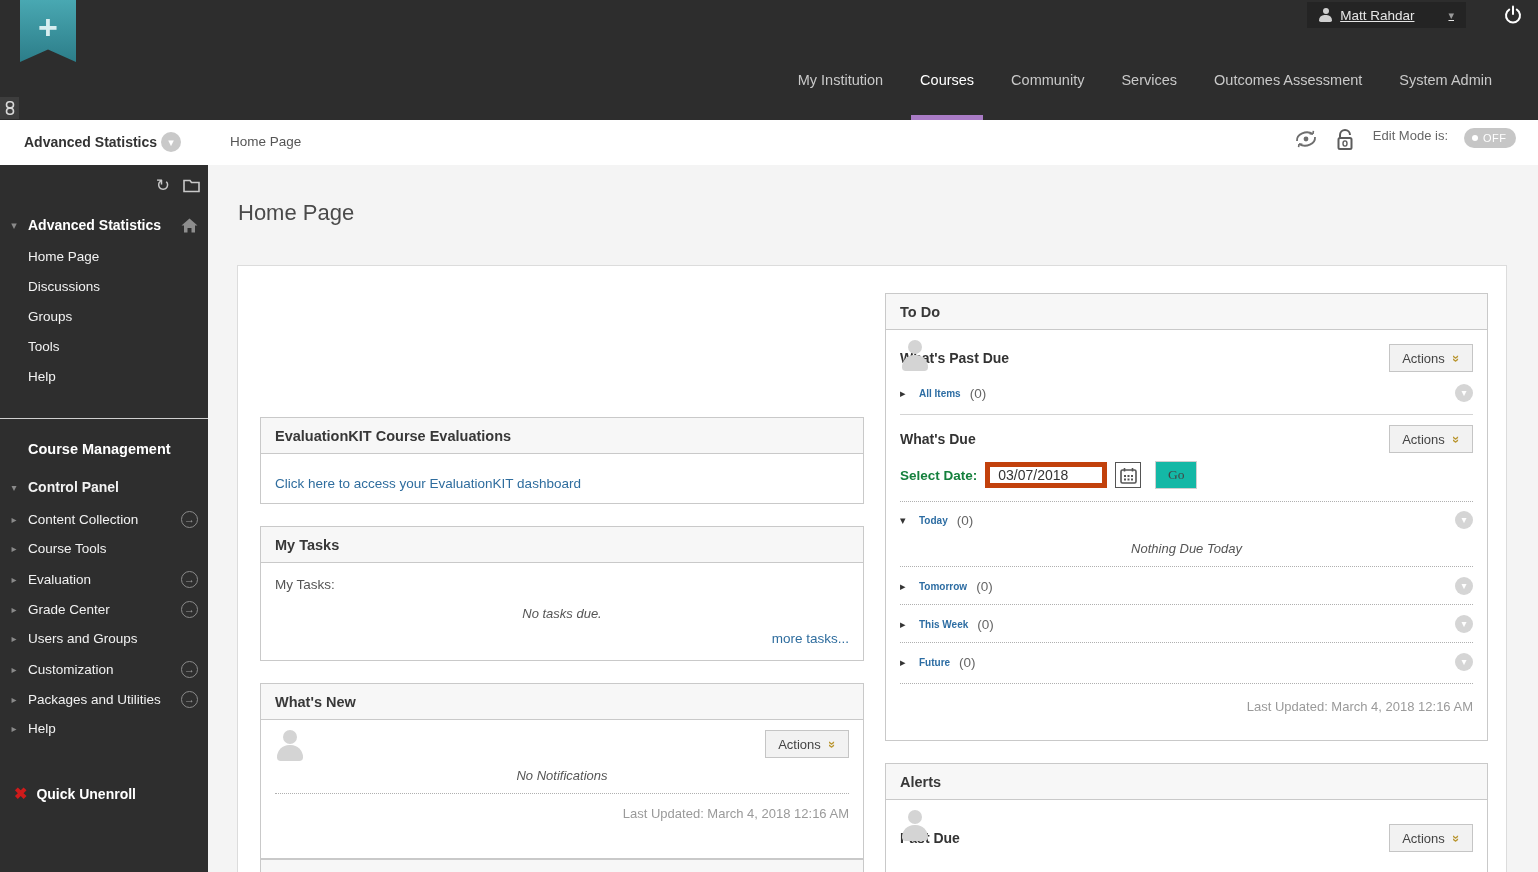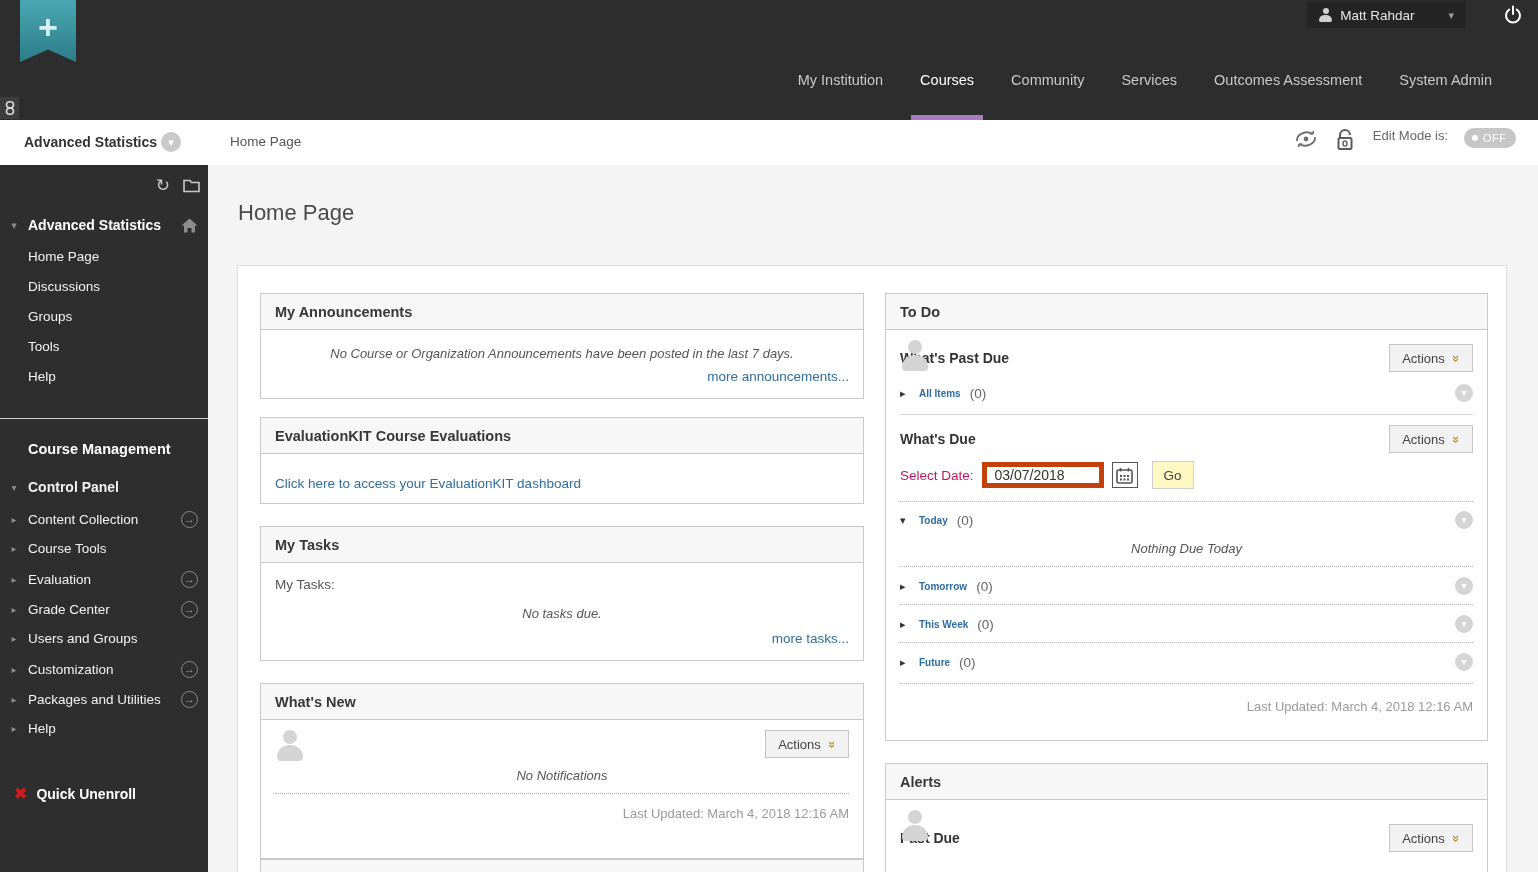--- a/index.html
+++ b/index.html
@@ -9,21 +9,21 @@
   
   .topbar { position:absolute; left:0; top:0; width:1538px; height:120px; background:#2d2d2d; }
   .logo-ribbon { position:absolute; left:20px; top:0; width:56px; height:62px;
     background:linear-gradient(180deg,#49a8b2,#2c7d89);
     clip-path:polygon(0 0,100% 0,100% 100%,50% 80%,0 100%); }
   .logo-plus { position:absolute; left:0; top:8px; width:56px; text-align:center;
     font-size:34px; font-weight:bold; color:#d8eef0; }
   .chain-chip { position:absolute; left:0; top:97px; width:19px; height:22px; background:#3d3d3d;
     display:flex; align-items:center; justify-content:center; }
   .userchip { position:absolute; right:72px; top:2px; height:26px; background:#242424;
-    display:flex; align-items:center; gap:8px; padding:0 12px; color:#e6e6e6; font-size:13.5px; }
+    display:flex; align-items:center; gap:8px; padding:0 12px; color:#e6e6e6; font-size:13.5px;text-decoration:underline; }
   .userchip .caret { color:#9a9a9a; font-size:11px; margin-left:26px; }
   .avatar-mini { width:13px; height:14px; position:relative; }
   .avatar-mini .h { position:absolute; left:3.5px; top:0; width:6px; height:6px; border-radius:50%; background:#cfcfcf; }
   .avatar-mini .b { position:absolute; left:0; top:6.5px; width:13px; height:7px;
     border-radius:6px 6px 2px 2px; background:#cfcfcf; }
   .powerbtn { position:absolute; right:10px; top:1px; width:30px; height:28px;
     display:flex; align-items:center; justify-content:center; }
   .navtabs { position:absolute; right:46px; bottom:0; height:62px; display:flex; gap:37px; }
   .tab { position:relative; color:#c9c9c9; font-size:14.5px; padding-top:14px; cursor:pointer; }
   .tab.active { color:#ffffff; font-weight:normal; }
@@ -96,27 +96,27 @@
 
   .section-row { display:flex; align-items:center; justify-content:space-between; padding:0 14px; }
   .sec-label { font-size:14px; font-weight:bold; color:#333; }
   .toggle-row { display:flex; align-items:center; gap:9px; padding:0 14px; }
   .toggle-row .tri { color:#333; font-size:11px; width:10px; }
   .toggle-row .tl { font-size:10px; font-weight:bold; color:#2d6da3; }
   .toggle-row .cnt { font-size:13.5px; color:#666; }
   .toggle-row .spacer { flex:1; }
 
   .date-row { display:flex; align-items:center; gap:8px; padding:0 14px; }
-  .date-label { font-size:13.5px; color:#be185d; }
+  .date-label { font-size:13.5px; color:#15803d;font-weight:bold; }
   .date-input { width:122px; height:26px; border:5px solid #c2410c; font-size:14px; color:#333;
     padding-left:8px; font-family:"Liberation Sans", sans-serif; }
   .cal-btn { width:26px; height:26px; border:1px solid #555; background:#fff; display:flex;
     align-items:center; justify-content:center; cursor:pointer; }
-  .go-btn { width:42px; height:28px; background:#fef9c3; border:1px solid #cfcfcf; font-size:13.5px;
-    color:#444; cursor:pointer; margin-left:6px; font-family:Liberation Sans, sans-serif; }
+  .go-btn { width:42px; height:28px; background:#14b8a6; border:1px solid #cfcfcf; font-size:13.5px;
+    color:#444; cursor:pointer; margin-left:6px; font-family:Liberation Serif, serif; }
 
   .solid-div { border-top:1px solid #d4d4d4; margin:0 14px; }
   svg { display:block; }
 </style>
 </head>
 <body>
 
 <div class="topbar">
   <div class="logo-ribbon">
     <div class="logo-plus">+</div>
@@ -265,25 +265,20 @@
     <span class="x">✖</span>
     <span class="t">Quick Unenroll</span>
   </div>
 </div>
 
 <div class="content">
   <div class="page-title">Home Page</div>
 
   <div class="panel">
 
-    <div class="module col-l" style="top:27px; height:106px;">
-      <div class="mod-head">My Announcements</div>
-      <div class="italic-center" style="padding:16px 20px 6px;">No Course or Organization Announcements have been posted in the last 7 days.</div>
-      <div class="link-right"><a class="blue-link">more announcements...</a></div>
-    </div>
 
     <div class="module col-l" style="top:260px; height:135px;">
       <div class="mod-head">My Tasks</div>
       <div style="padding:14px 14px 0; font-size:13.5px; color:#555;">My Tasks:</div>
       <div class="italic-center" style="padding:14px 0 8px;">No tasks due.</div>
       <div class="link-right"><a class="blue-link">more tasks...</a></div>
     </div>
 
     <div class="module col-l" style="top:151px; height:87px;">
       <div class="mod-head">EvaluationKIT Course Evaluations</div>

